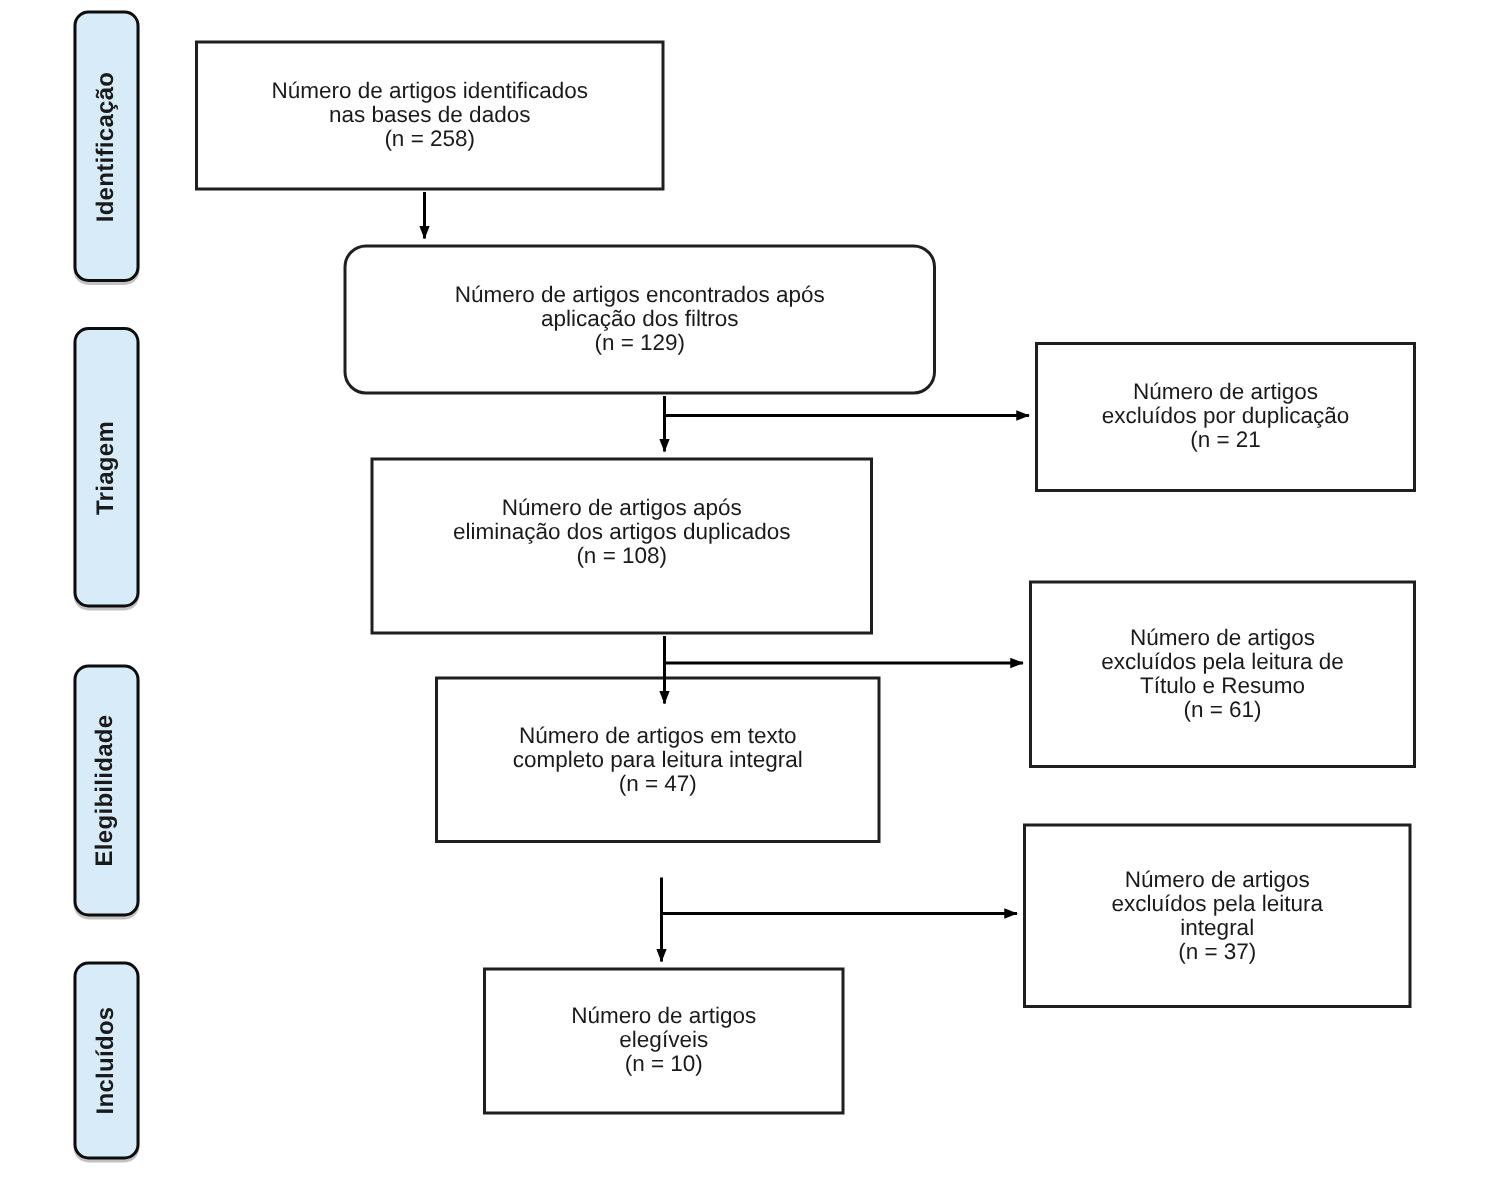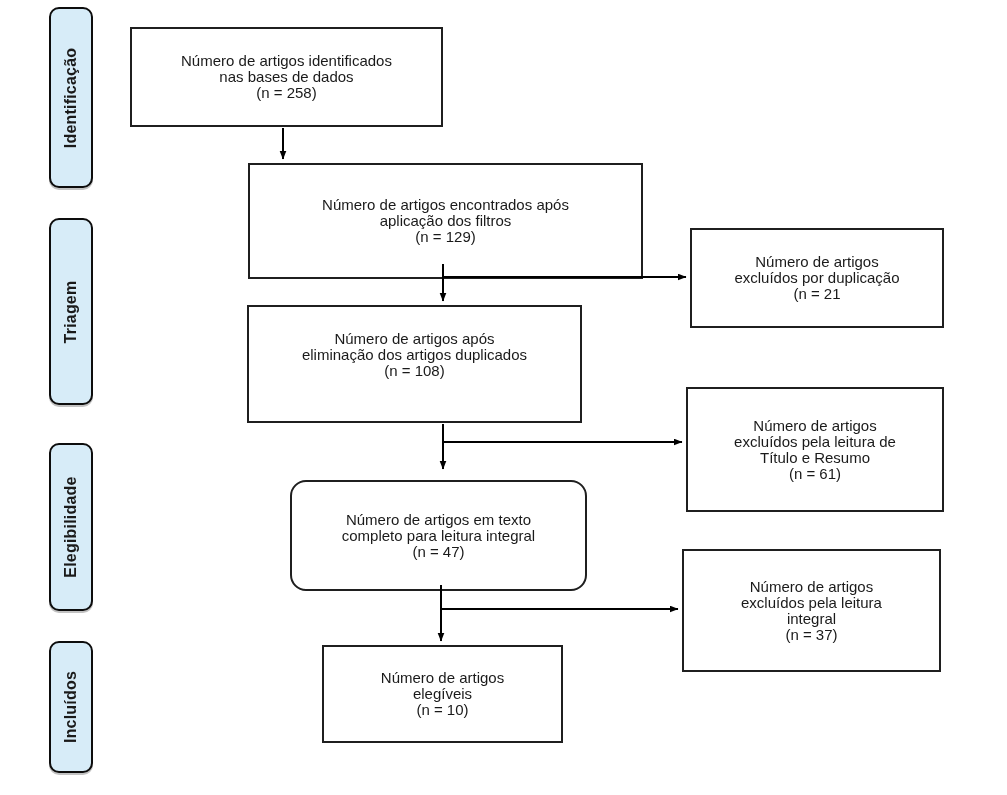--- a/index.html
+++ b/index.html
@@ -80,31 +80,31 @@
   </div>
   <div class="stage-box" style="top:641px; height:132px;">
     <span class="stage-label">Incluídos</span>
   </div>
 
   <div class="flow-box" style="left:130px; top:27px; width:313px; height:100px;">
     <span class="box-text">Número de artigos identificados
 nas bases de dados
 (n = 258)</span>
   </div>
-  <div class="flow-box" style="left:248px; top:163px; width:395px; height:116px;">
+  <div class="flow-box" style="left:229px; top:163px; width:395px; height:100px;border-radius:15px;">
     <span class="box-text">Número de artigos encontrados após
 aplicação dos filtros
 (n = 129)</span>
   </div>
   <div class="flow-box" style="left:247px; top:305px; width:335px; height:118px; padding-bottom:18px;">
     <span class="box-text">Número de artigos após
 eliminação dos artigos duplicados
 (n = 108)</span>
   </div>
-  <div class="flow-box" style="left:290px; top:480px; width:297px; height:111px;border-radius:16px;">
+  <div class="flow-box" style="left:290px; top:451px; width:297px; height:111px;">
     <span class="box-text">Número de artigos em texto
 completo para leitura integral
 (n = 47)</span>
   </div>
   <div class="flow-box" style="left:322px; top:645px; width:241px; height:98px;">
     <span class="box-text">Número de artigos
 elegíveis
 (n = 10)</span>
   </div>
 

